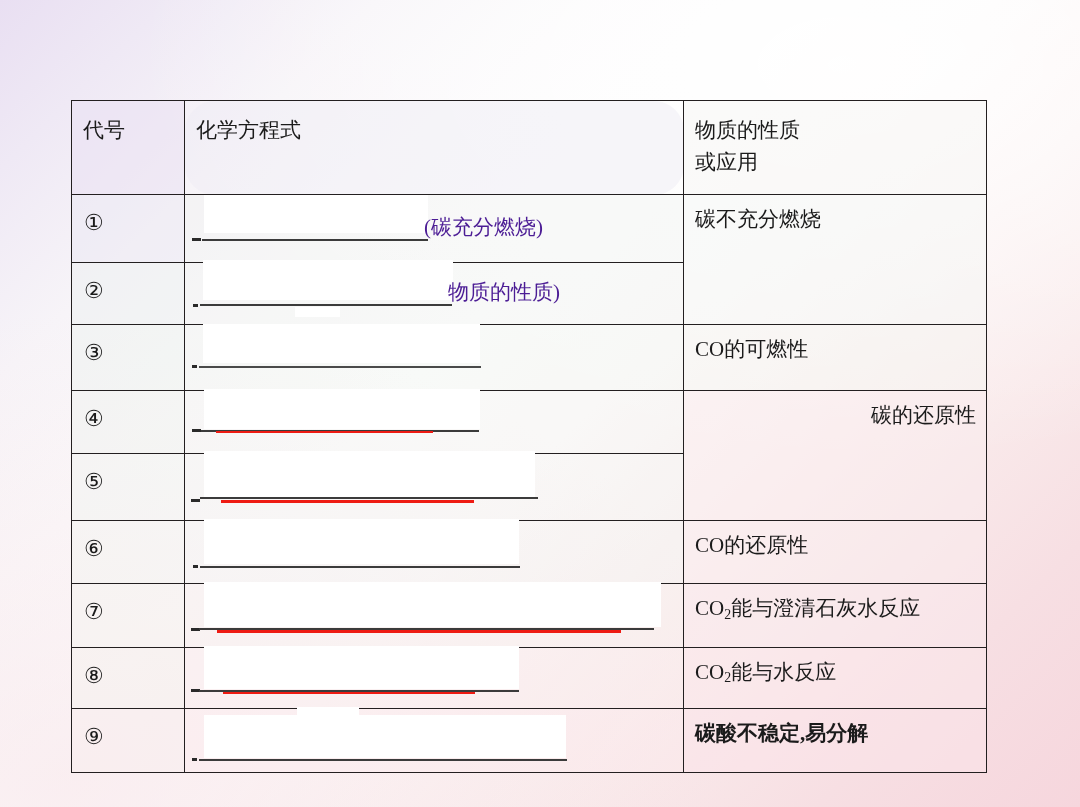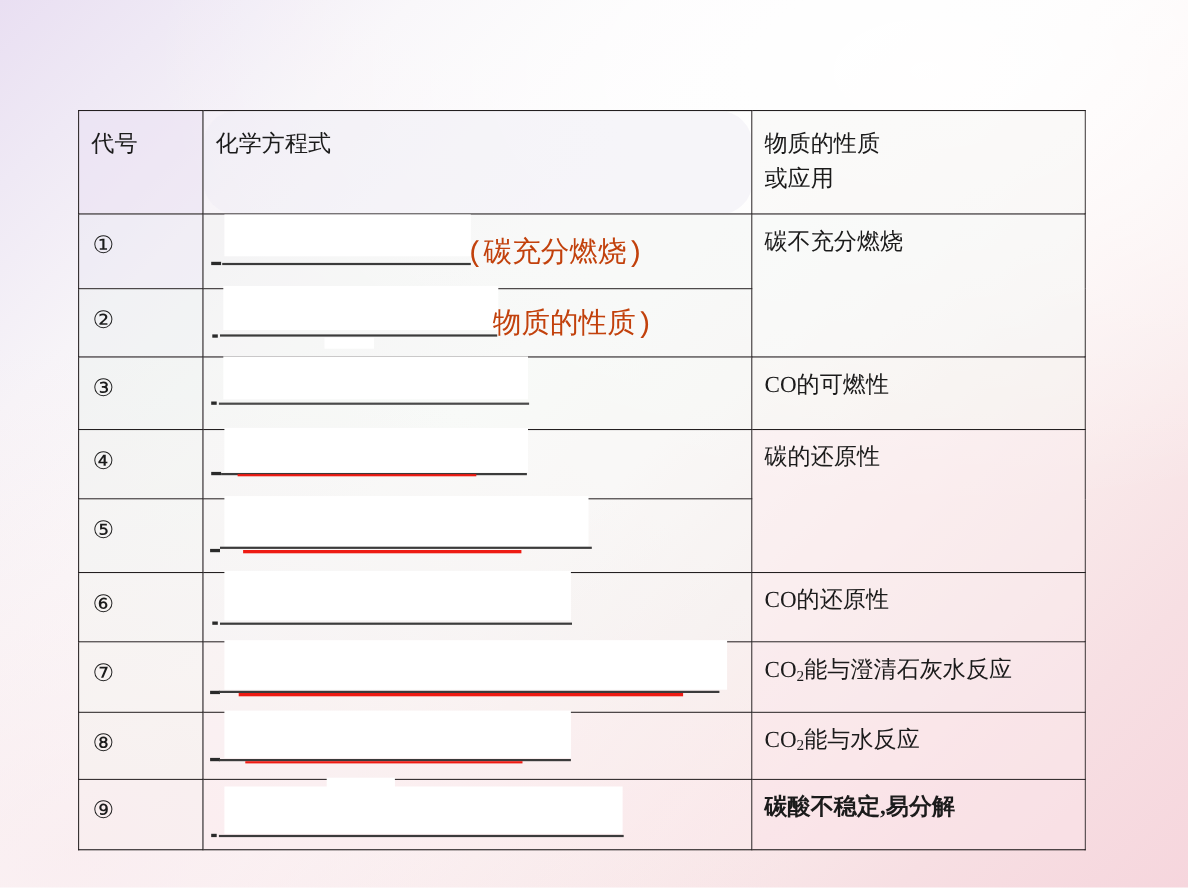--- a/index.html
+++ b/index.html
@@ -108,25 +108,24 @@
     background: #2a2a2a;
   }
   .lead-dash.sm { width: 5px; height: 3px; }
   
   .mask {
     position: absolute;
     background: #ffffff;
   }
   .trail-text {
     position: absolute;
-    font-size: 26px;
+    font-size: 21px;
     line-height: 1;
-    color: #c2410c;
+    color: #4c1d95;
     white-space: nowrap;
-    font-family: Liberation Mono, monospace;
   }
 </style>
 </head>
 <body>
 
 <div id="slide-bg"></div>
 
 <table id="eq-table">
   <colgroup>
     <col class="col-code">
@@ -201,21 +200,21 @@
         <div class="cell-pad code">④</div>
       </td>
       <td style="background:rgba(240,243,240,0.35);">
         <div class="eq-zone">
           <div class="mask" style="left:19px; top:-2px; width:276px; height:40px;"></div>
           <div class="lead-dash" style="left:7px; top:38px;"></div>
           <div class="rule" style="left:16px; top:39px; width:278px;"></div>
           <div class="rule-red" style="left:31px; top:40px; width:217px;"></div>
         </div>
       </td>
-      <td rowspan="2" style="background:rgba(249,236,237,0.5);">
+      <td rowspan="2" style="background:rgba(249,236,237,0.5);text-align:right;">
         <div class="cell-pad prop-text">碳的还原性</div>
       </td>
     </tr>
 
     <tr style="height:65px;">
       <td style="background:rgba(240,243,239,0.45);">
         <div class="cell-pad code">⑤</div>
       </td>
       <td style="background:rgba(241,243,240,0.35);">
         <div class="eq-zone">

